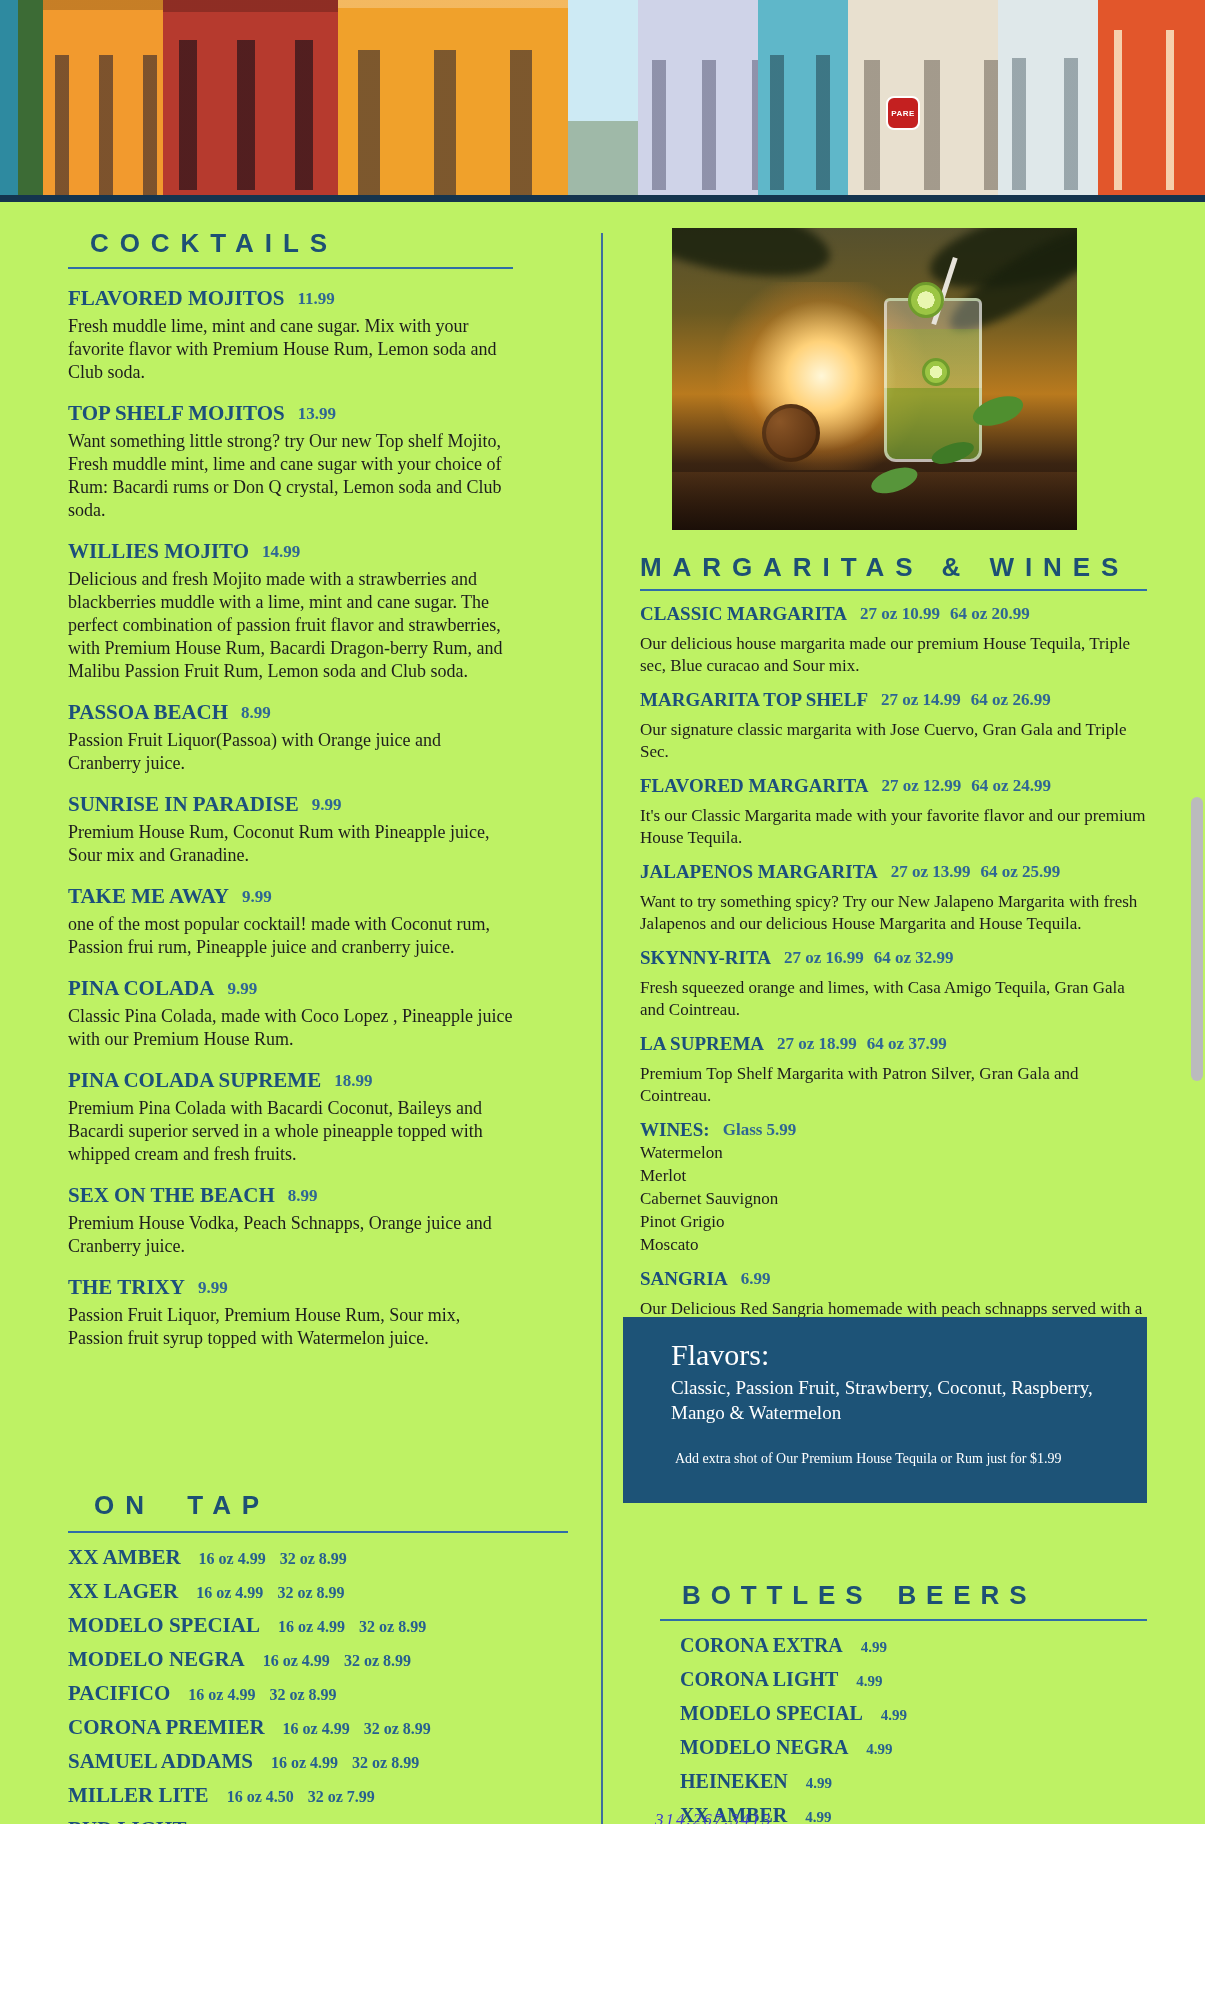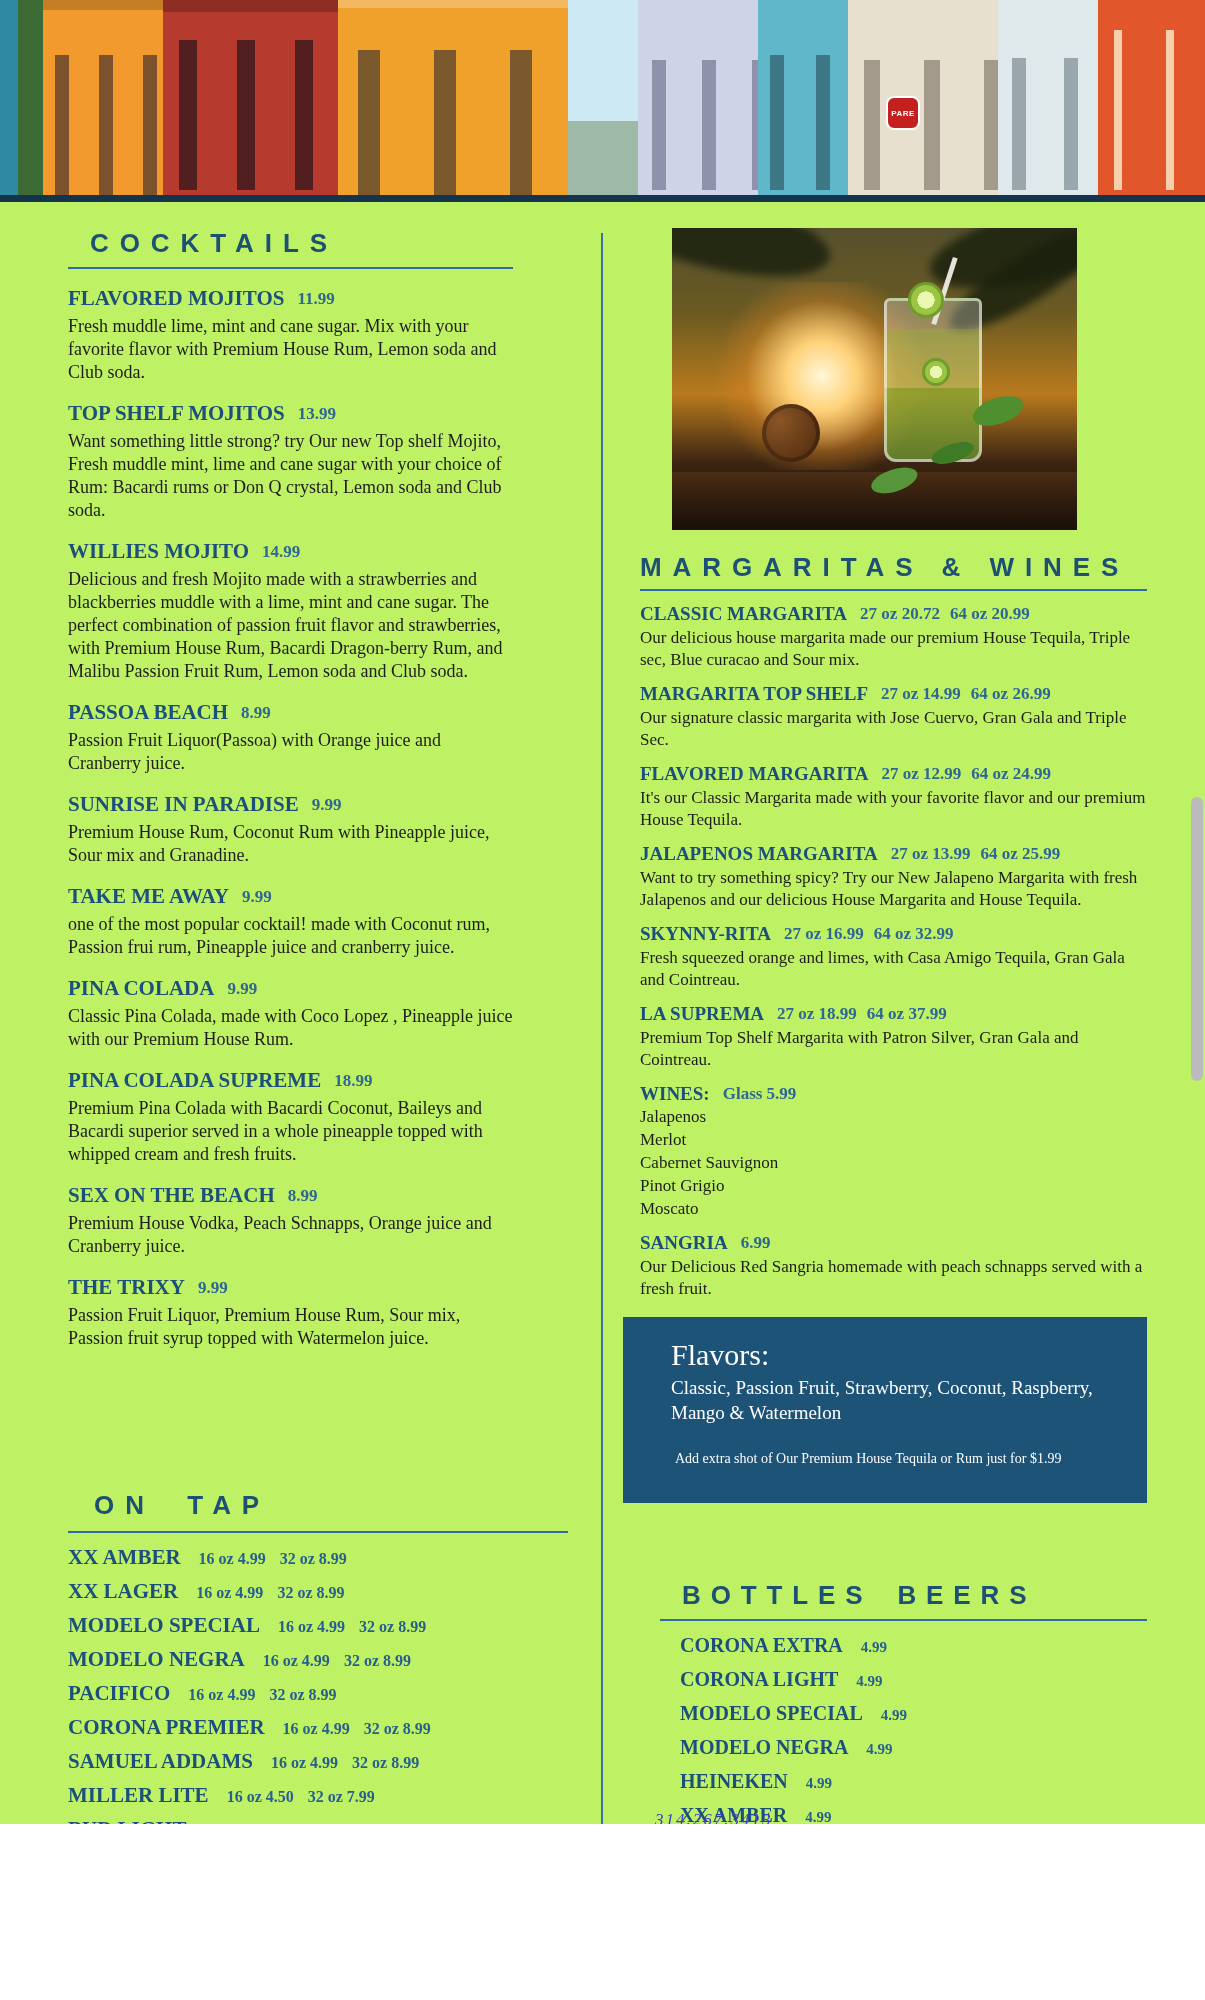--- a/index.html
+++ b/index.html
@@ -81,21 +81,21 @@
   .lime.l2{left:250px;top:130px;width:22px;height:22px;}
   .straw{position:absolute;left:270px;top:28px;width:5px;height:70px;background:#e7e3da;transform:rotate(18deg);}
   .mint{position:absolute;left:300px;top:170px;width:52px;height:26px;border-radius:50%;background:#4f8f2f;transform:rotate(-18deg);box-shadow:-56px 26px 0 -4px #3f7a26, -120px 34px 0 -2px #57953a;}
   .muddler{position:absolute;left:90px;top:176px;width:58px;height:58px;border-radius:50%;
       background:radial-gradient(circle at 30% 30%,#8a5526,#5d3413 70%);box-shadow:inset 0 0 0 4px rgba(0,0,0,.25);}
   .table{position:absolute;left:0;bottom:0;width:100%;height:58px;background:linear-gradient(180deg,rgba(90,55,25,.6),#1b0f08);}
 
   .rc{position:absolute;left:640px;top:552px;width:507px;}
   .rc .item{margin-top:12px;}
   .rc .item-title{font-size:19px;}
-  .rc .desc{font-size:17px;line-height:22px;margin-top:2px;}
+  .rc .desc{font-size:17px;line-height:22px;margin-top:8px;}
   .rc .rule{margin-top:6px;}
   .wine-line{font-size:17px;line-height:23px;margin:0;color:#1d1d1d;}
 
   .flavors-box{position:absolute;left:623px;top:1317px;width:524px;height:186px;background:#1d5377;color:#fff;
       box-sizing:border-box;padding:22px 48px 0;}
   .flavors-title{font-size:30px;line-height:32px;}
   .flavors-line{font-size:19px;line-height:25px;margin:4px 0 0;}
   .flavors-note{font-size:14px;line-height:27px;margin:20px 4px 0;}
 
   .bottles{position:absolute;left:660px;top:1580px;width:487px;}
@@ -302,21 +302,21 @@
   </div>
 
   <div class="rc">
     <div class="h-sans">MARGARITAS &amp; WINES</div>
     <div class="rule"></div>
     <div>
 
         <div class="item">
           <div class="item-head">
             <span class="item-title">CLASSIC MARGARITA</span>
-            <span class="item-price">27 oz 20.72</span>
+            <span class="item-price">27 oz 10.99</span>
             <span class="item-price">64 oz 20.99</span>
           </div>
           <p class="desc">Our delicious house margarita made our premium House Tequila, Triple sec, Blue curacao and Sour mix.</p>
         </div>
 
         <div class="item">
           <div class="item-head">
             <span class="item-title">MARGARITA TOP SHELF</span>
             <span class="item-price">27 oz 14.99</span>
             <span class="item-price">64 oz 26.99</span>
@@ -361,21 +361,21 @@
         </div>
       </div>
 
     <div class="item">
       <div class="item-head">
         <span class="item-title">WINES:</span>
         <span class="item-price">Glass 5.99</span>
       </div>
       <div>
 
-          <p class="wine-line">Jalapenos</p>
+          <p class="wine-line">Watermelon</p>
 
           <p class="wine-line">Merlot</p>
 
           <p class="wine-line">Cabernet Sauvignon</p>
 
           <p class="wine-line">Pinot Grigio</p>
 
           <p class="wine-line">Moscato</p>
         </div>
     </div>

